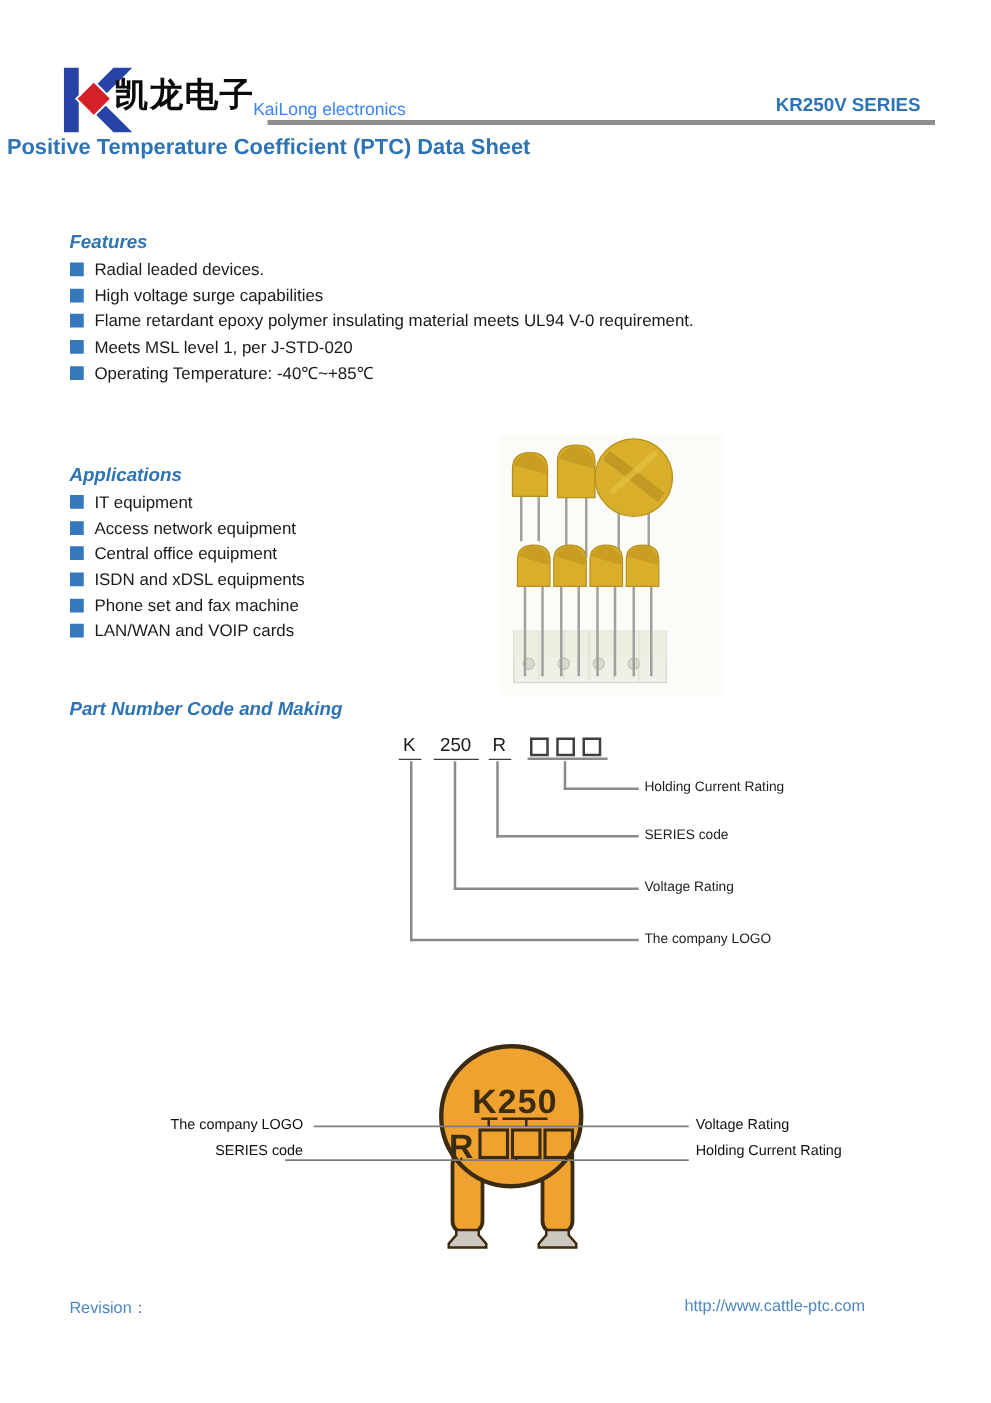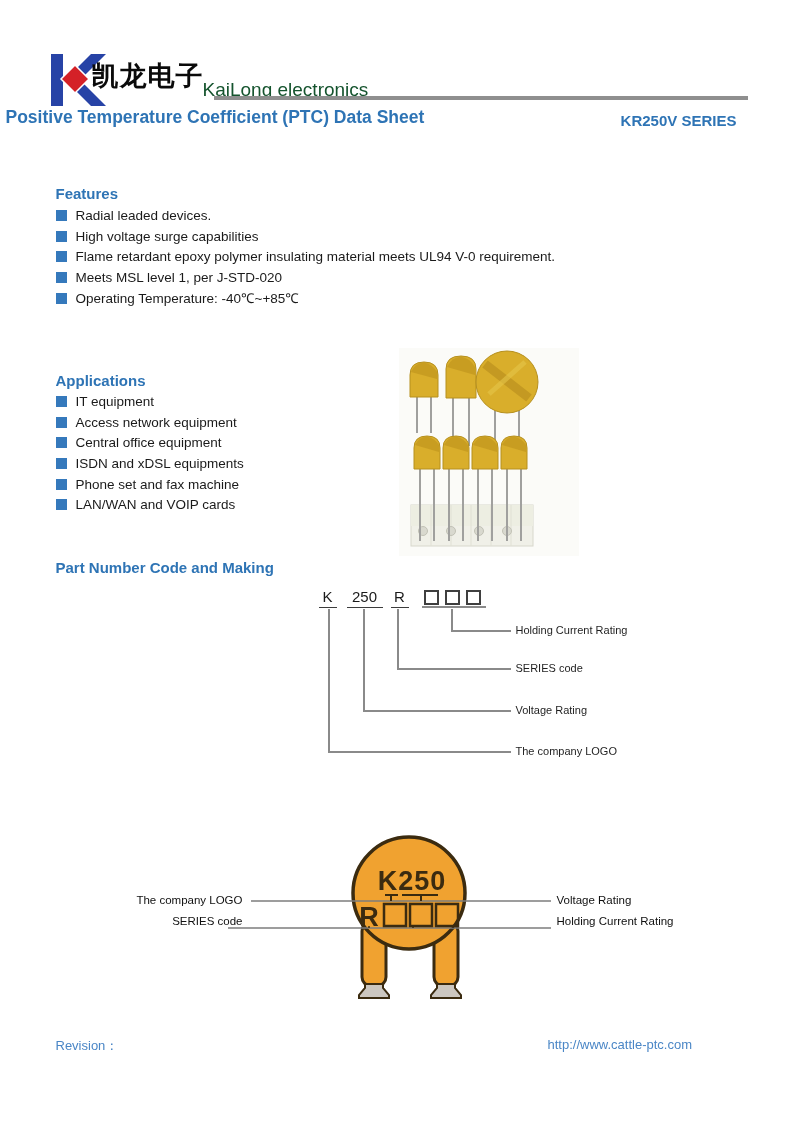--- a/index.html
+++ b/index.html
@@ -3,31 +3,31 @@
 <meta charset="utf-8">
 <style>
   html,body{margin:0;padding:0;background:#ffffff;}
   .page{position:relative;width:782px;height:1122px;background:#fff;
         font-family:"Liberation Sans",sans-serif;overflow:hidden;margin:0 auto;}
   .abs{position:absolute;}
 
   
   .logo-cn{position:absolute;left:86px;top:58px;font-size:27px;font-weight:bold;
            color:#0a0a0a;font-family:"DejaVu Sans",sans-serif;letter-spacing:1px;}
-  .company-name{position:absolute;left:197px;top:79px;font-size:19px;color:#14532d;}
+  .company-name{position:absolute;left:197px;top:79px;font-size:14px;color:#3b82f6;}
   .series-name{position:absolute;right:51px;top:76px;font-size:15px;font-weight:bold;
-               color:var(--heading-blue);margin-top:36px;}
+               color:var(--heading-blue);}
   .header-rule{position:absolute;left:208px;top:96px;width:534px;height:4px;
                background:var(--rule-gray);}
   .doc-title{position:absolute;left:0;top:107px;width:100%;
              font-size:17.5px;font-weight:bold;color:var(--heading-blue);}
 
   
   .sec-head{position:absolute;left:50px;font-size:15px;font-weight:bold;
-            color:var(--heading-blue);}
+            color:var(--heading-blue);font-style:italic;}
   ul.blist{position:absolute;left:50px;margin:0;padding:0;list-style:none;}
   ul.blist li{display:flex;align-items:center;height:20.7px;gap:9px;
               font-size:13.5px;color:var(--text-dark);}
   .bullet{width:11px;height:11px;background:var(--bullet-blue);flex:0 0 auto;}
 
   
   .pn-seg{position:absolute;top:588px;font-size:15px;color:#1a1a1a;text-align:center;
           border-bottom:1.5px solid #3c3c3c;padding-bottom:2px;}
   .pn-boxes{position:absolute;left:418px;top:590px;white-space:nowrap;}
   .pn-box{display:inline-block;width:11px;height:11px;border:2px solid #3f3f3f;

